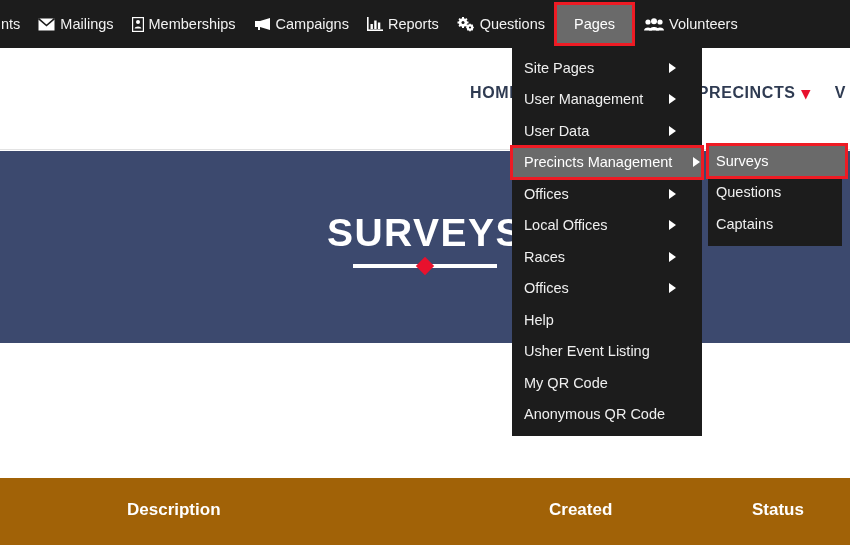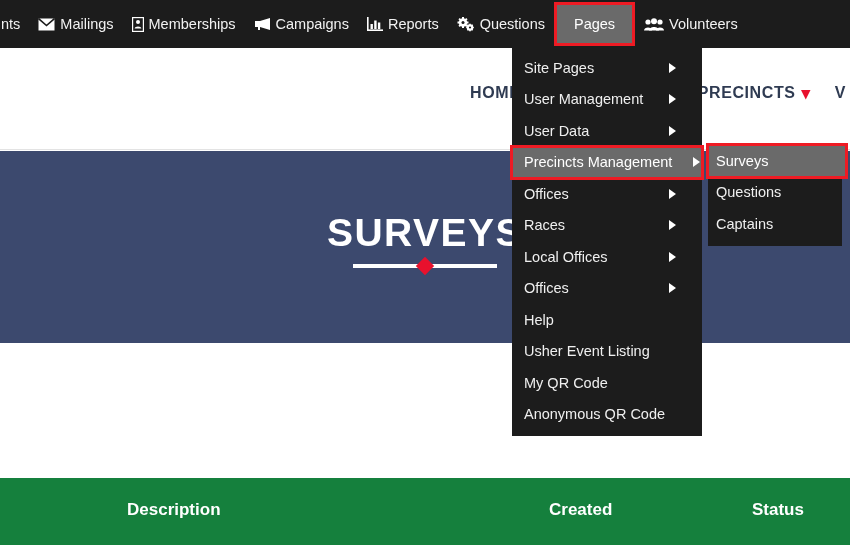--- a/index.html
+++ b/index.html
@@ -135,21 +135,21 @@
     left: 0; top: 343px;
     width: 850px; height: 135px;
     background: #ffffff;
   }
 
   
   .tablehead {
     position: absolute;
     left: 0; top: 478px;
     width: 850px; height: 67px;
-    background: #15803d;
+    background: #a16207;
   }
   .th {
     position: absolute;
     top: 22px;
     color: #ffffff;
     font-size: 17px;
     font-weight: bold;
   }
   .th-description { left: 127px; }
   .th-created { left: 517px; margin-left: 32px; }
@@ -388,25 +388,25 @@
     </div>
     <div class="menu-item highlighted">
       <span>Precincts Management</span>
       <span class="menu-arrow"></span>
     </div>
     <div class="menu-item">
       <span>Offices</span>
       <span class="menu-arrow"></span>
     </div>
     <div class="menu-item">
+      <span>Local Offices</span>
+      <span class="menu-arrow"></span>
+    </div>
+    <div class="menu-item">
       <span>Races</span>
-      <span class="menu-arrow"></span>
-    </div>
-    <div class="menu-item">
-      <span>Local Offices</span>
       <span class="menu-arrow"></span>
     </div>
     <div class="menu-item">
       <span>Offices</span>
       <span class="menu-arrow"></span>
     </div>
     <div class="menu-item">
       <span>Help</span>
     </div>
     <div class="menu-item">

